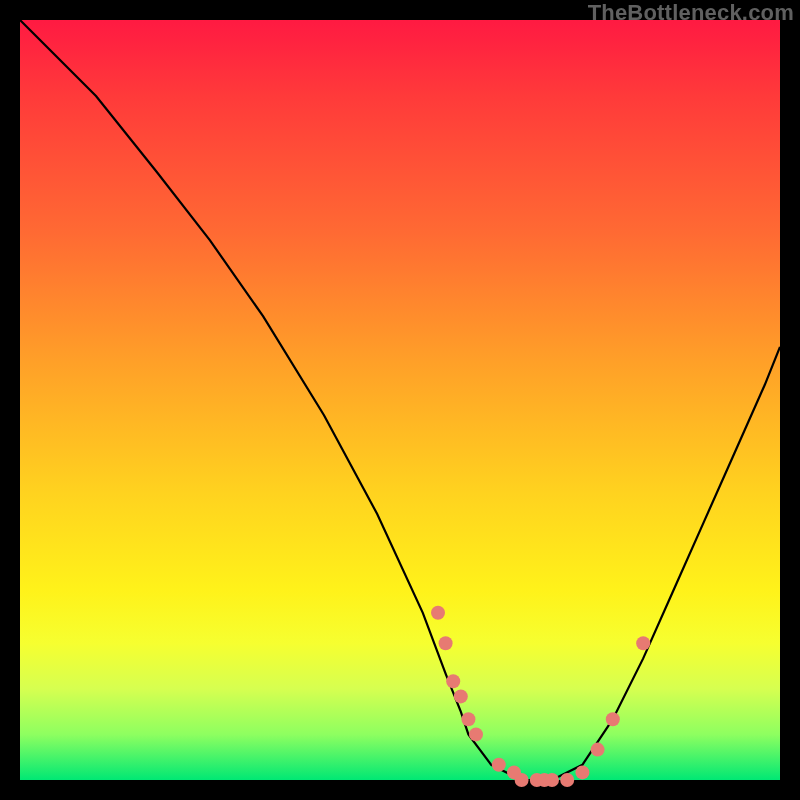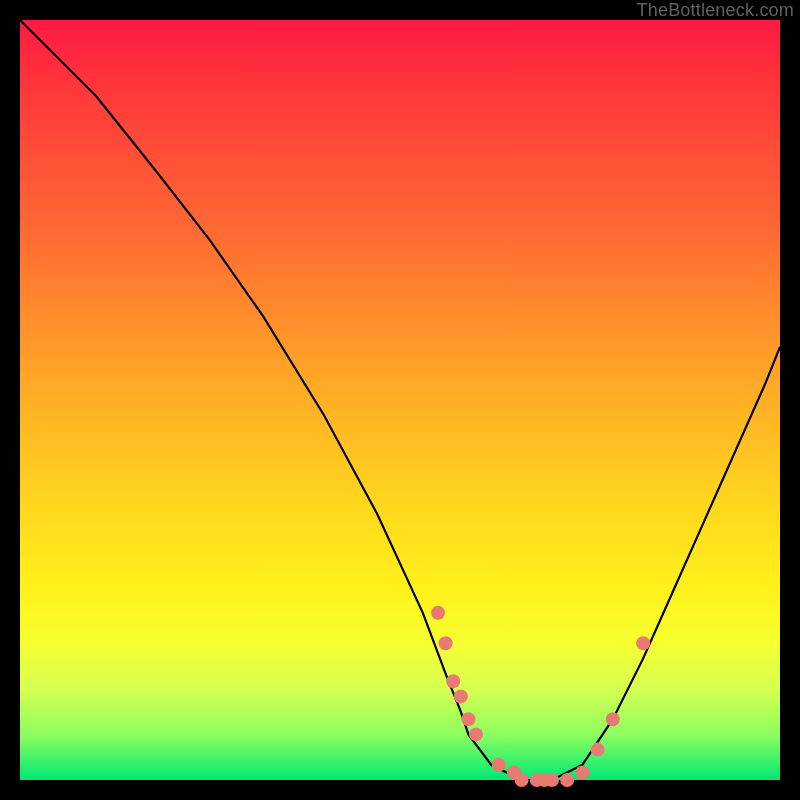--- a/index.html
+++ b/index.html
@@ -47,22 +47,22 @@
       #d6ff50 88%,
       #8eff60 94%,
       #00e874 100%
     );
   }
   .watermark {
     position: absolute;
     top: 0px;
     right: 6px;
     color: #606060;
-    font-size: 18px;
-    font-weight: 400;
+    font-size: 22px;
+    font-weight: 700;
     z-index: 10;
     letter-spacing: 0.2px;
   }
   svg.curve {
     position: absolute;
     left: 0;
     top: 0;
     width: 760px;
     height: 760px;
     overflow: visible;

